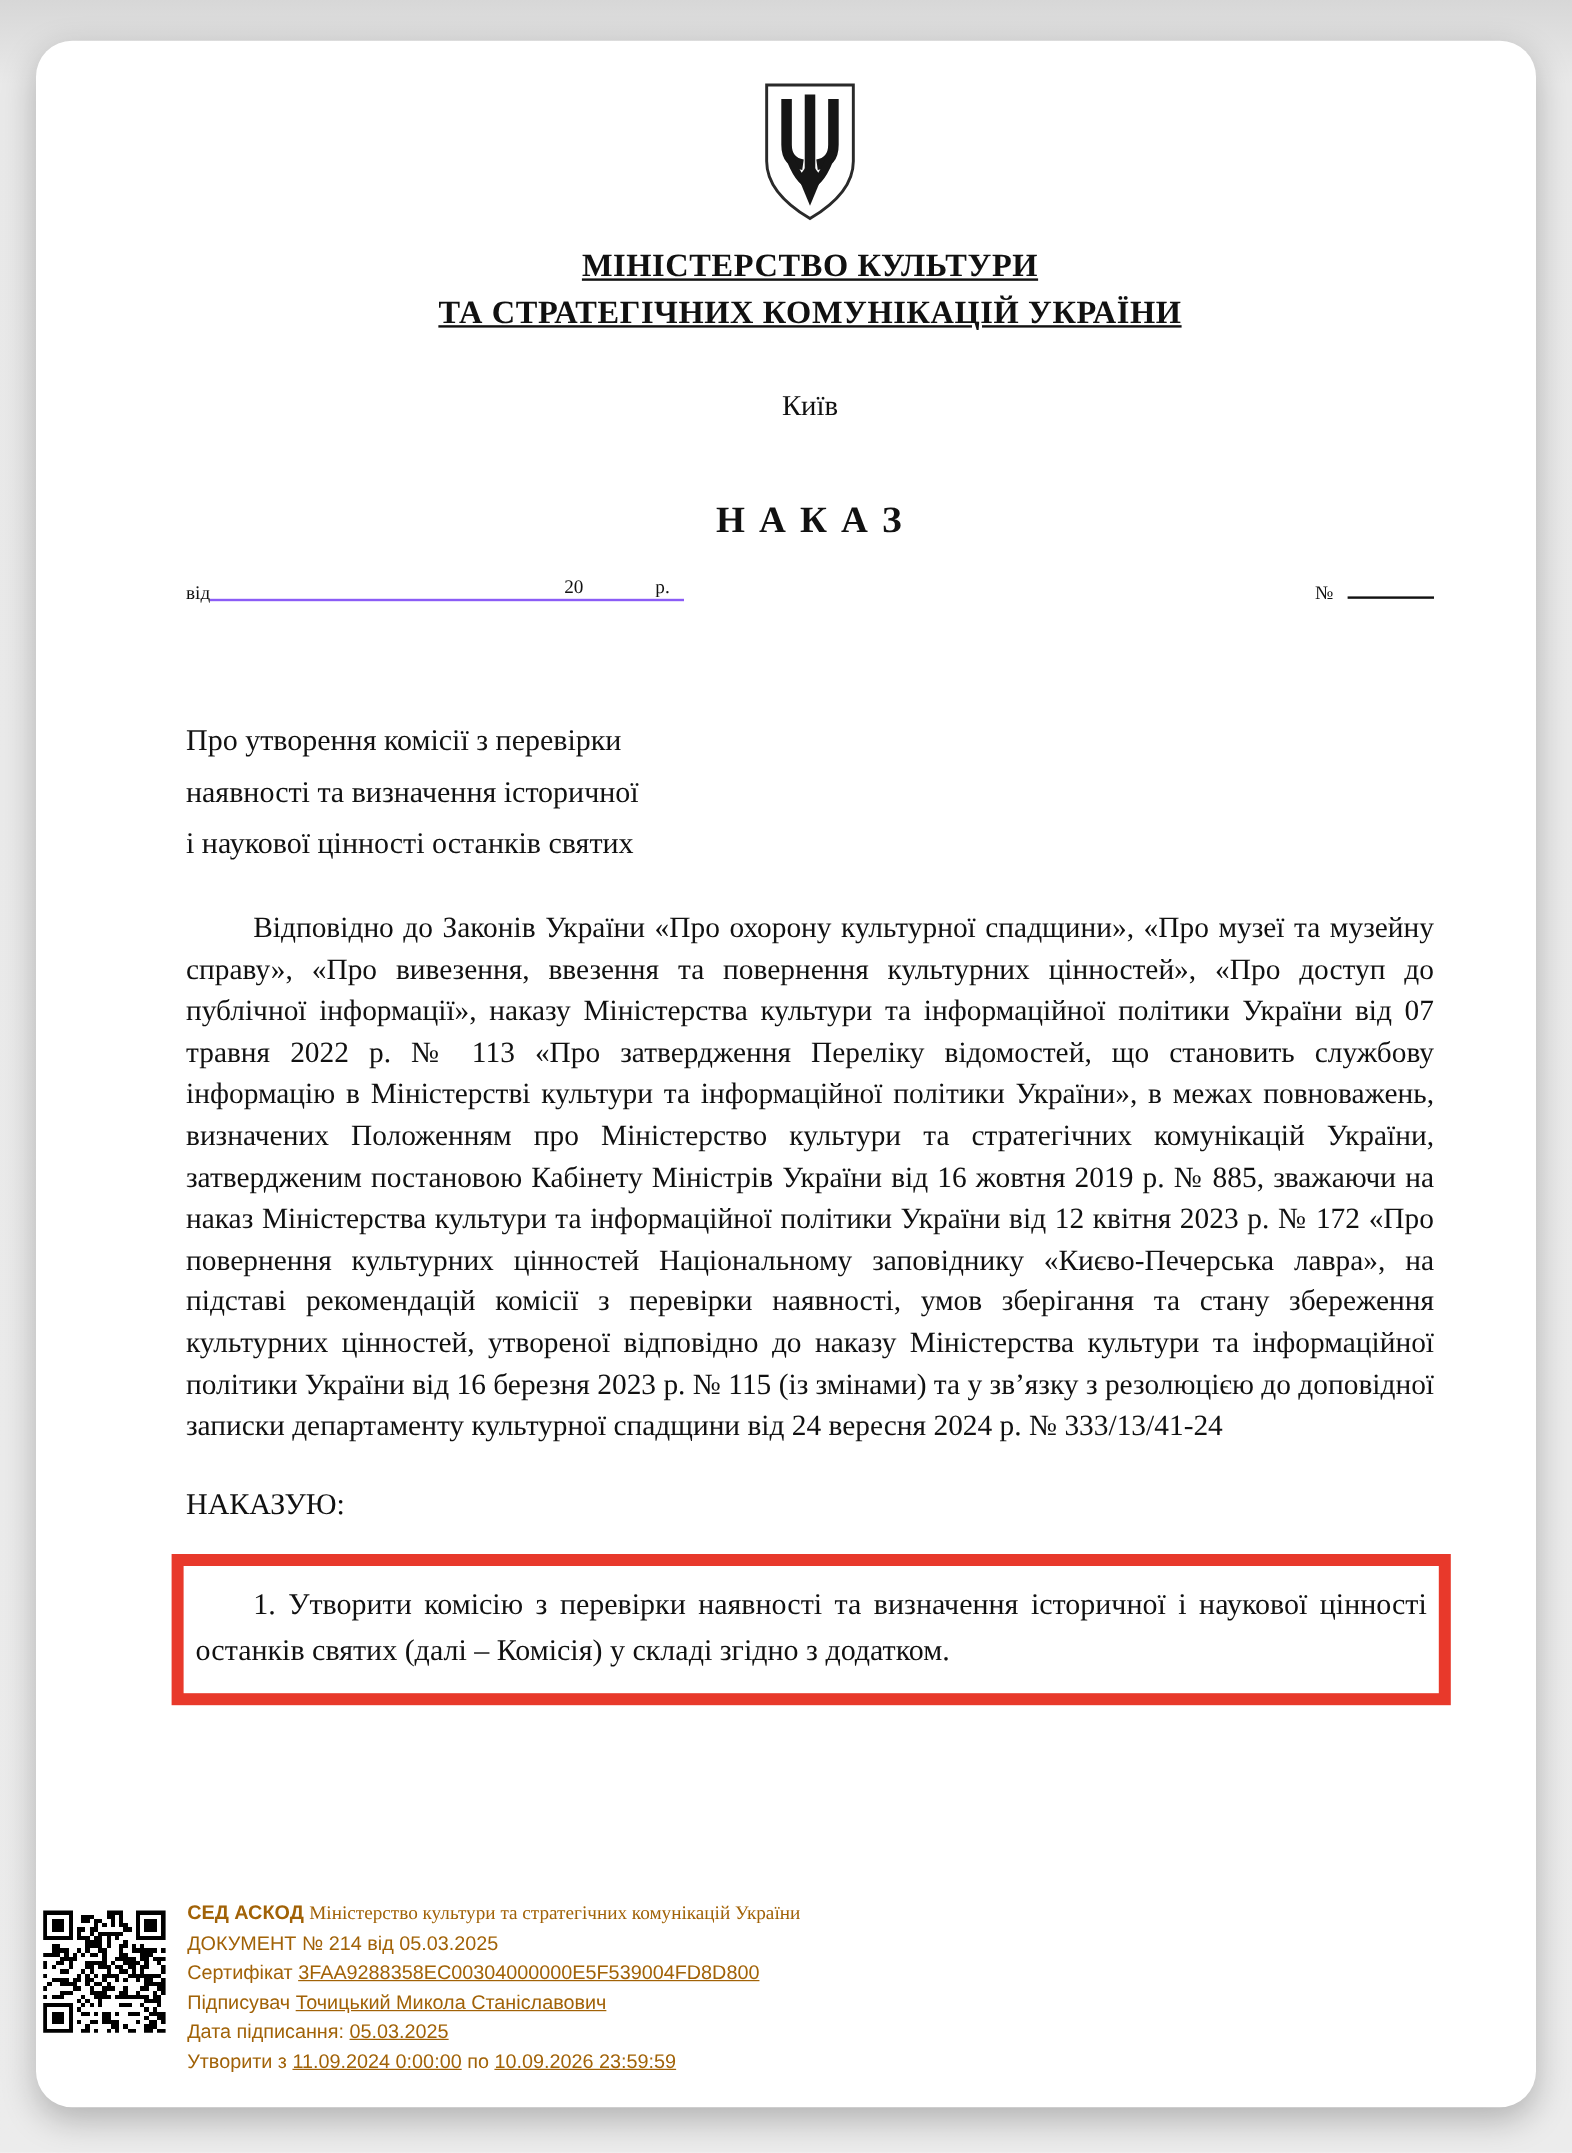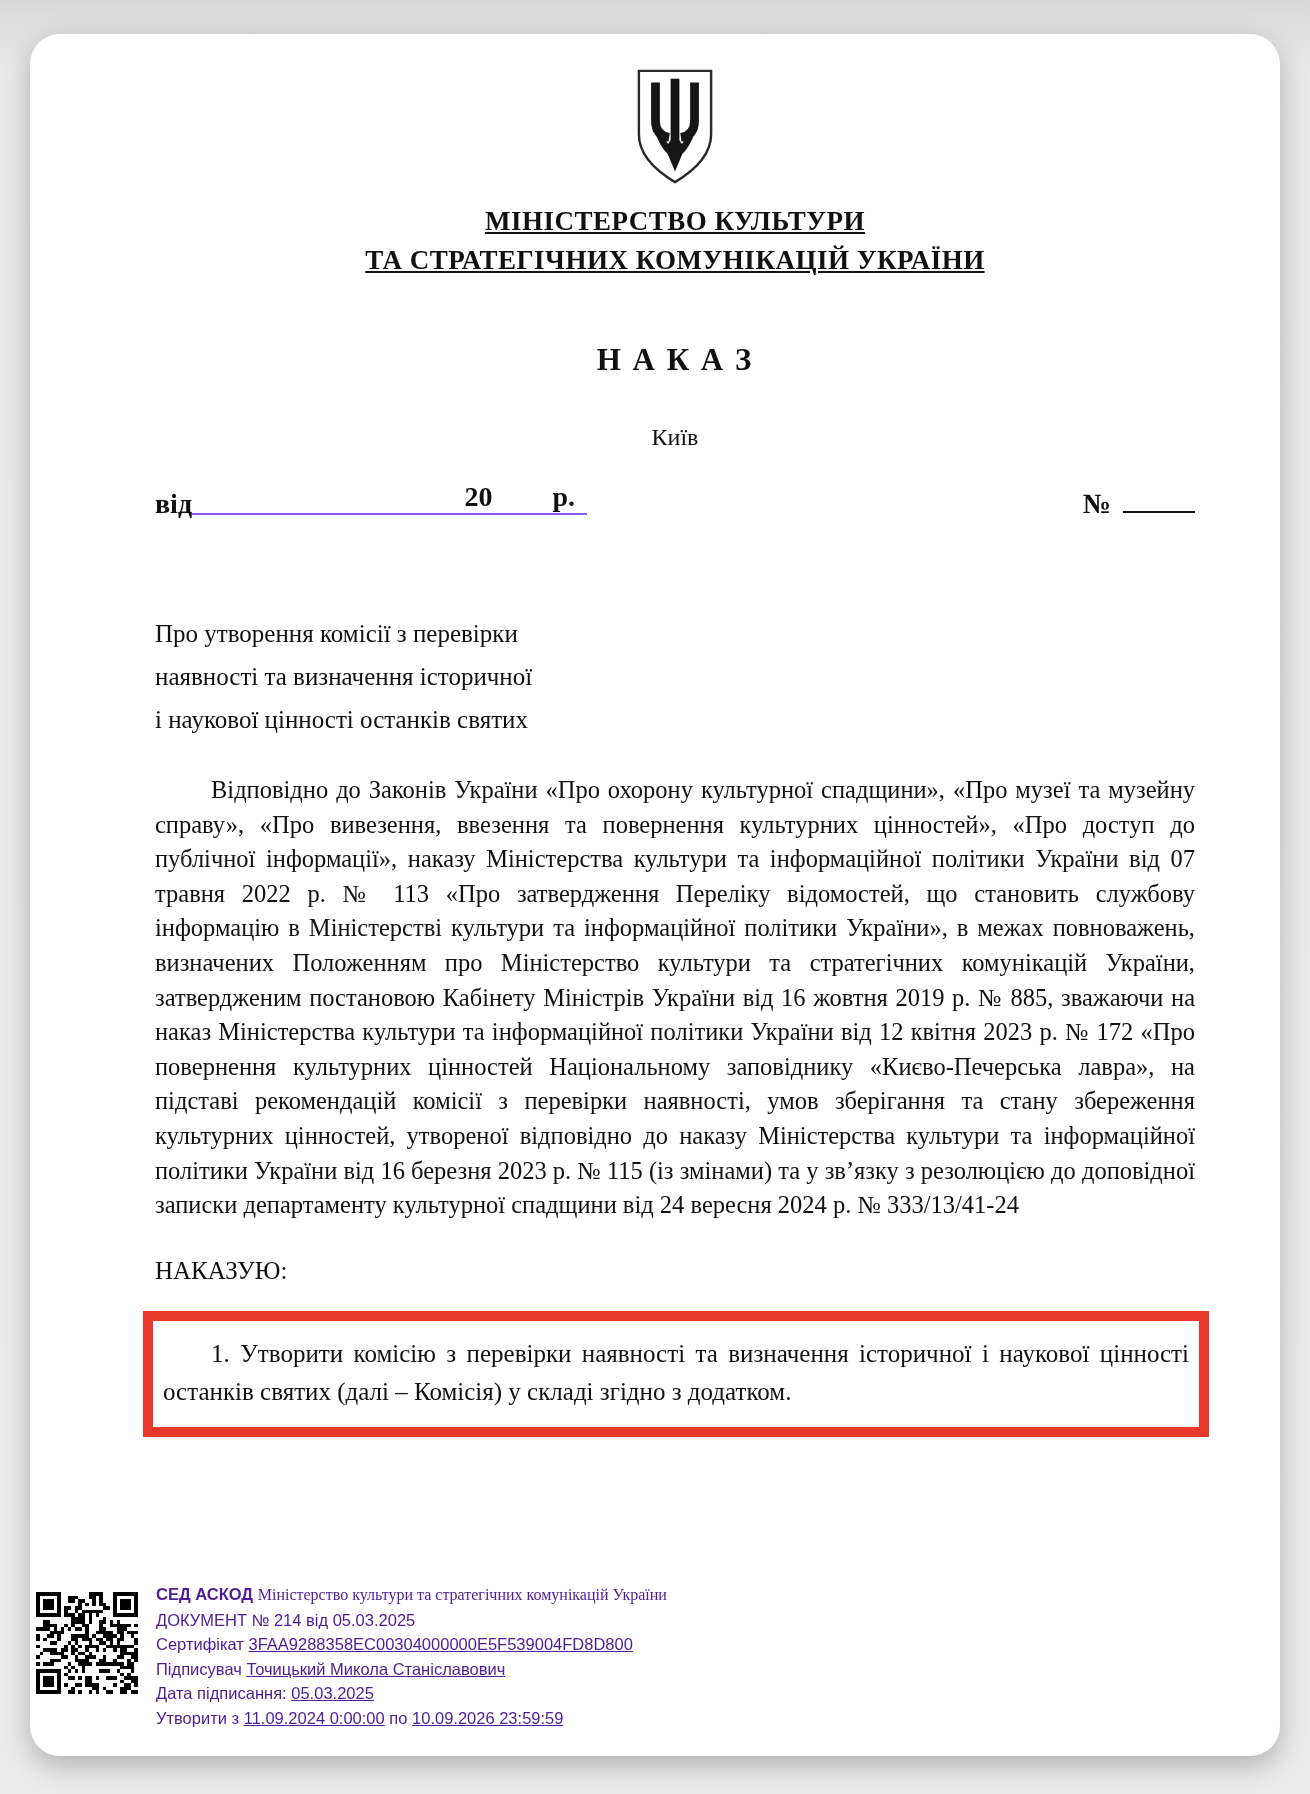--- a/index.html
+++ b/index.html
@@ -12,21 +12,21 @@
     position:absolute;left:30px;top:34px;width:1250px;height:1722px;
     background:#ffffff;border-radius:30px;
     box-shadow:0 10px 28px rgba(0,0,0,.25);
     box-sizing:border-box;padding:22px 85px 0 125px;
   }
   .center{text-align:center;}
   .coat{display:block;margin:10px auto 0 auto;}
   .ministry{font-weight:bold;font-size:27px;line-height:39px;letter-spacing:.5px;margin-top:14px;text-decoration:underline;}
   .doc-type{font-weight:bold;font-size:31px;letter-spacing:2px;margin-top:62px;}
   .city{font-size:24px;margin-top:46px;}
-  .date-row{display:flex;justify-content:space-between;align-items:flex-end;margin-top:30px;font-size:28px;font-weight:bold;}
+  .date-row{display:flex;justify-content:space-between;align-items:flex-end;margin-top:30px;font-size:16px;}
   .dateline{display:inline-flex;width:395px;border-bottom:2px solid #8b5cf6;align-items:flex-end;}
   .dateline i{display:inline-block;}
   .sp-a{flex:1 1 auto;}
   .sp-b{flex:0 0 60px;}
   .sp-c{flex:0 0 12px;}
   .num-blank{display:inline-block;width:72px;border-bottom:2px solid #111;height:1em;margin-left:12px;}
   .subject{margin-top:92px;font-size:25px;line-height:43px;}
   .body-par{
     margin-top:32px;font-size:24.5px;line-height:34.6px;
     text-align:justify;text-indent:56px;
@@ -37,21 +37,21 @@
     border:10px solid #e8392b;background:#fff;
     padding:14px 10px 16px 10px;box-sizing:border-box;
   }
   .order-item{font-size:25px;line-height:38px;text-align:justify;text-indent:48px;margin:0;}
   .footer{
     position:absolute;left:6px;bottom:26px;right:80px;
     display:flex;align-items:flex-start;gap:18px;
     font-family:"Liberation Sans","DejaVu Sans",sans-serif;
   }
   .qr{flex:0 0 102px;width:102px;height:102px;margin-top:10px;}
-  .sig{font-size:16.5px;line-height:24.5px;color:#4c1d95;}
+  .sig{font-size:16.5px;line-height:24.5px;color:#a16207;}
   .sig .b{font-weight:bold;}
   .sig .serif{font-family:"Liberation Serif","DejaVu Serif",serif;font-size:16px;}
   .u{text-decoration:underline;}
 </style>
 </head>
 <body>
 
 <div class="page">
 
   <svg class="coat" width="98" height="122" viewBox="0 0 100 125">
@@ -63,23 +63,23 @@
       <path d="M31,62 Q40,88 50,90 Q60,88 69,62" stroke-width="7"></path>
     </g>
     <path d="M50,70 L60,84 L50,108 L40,84 Z" fill="#161616"></path>
   </svg>
 
   <div class="center ministry">
     <div>МІНІСТЕРСТВО КУЛЬТУРИ</div>
     <div>ТА СТРАТЕГІЧНИХ КОМУНІКАЦІЙ УКРАЇНИ</div>
   </div>
 
+  <div class="center city">Київ</div>
+
   <div class="center doc-type">Н А К А З</div>
-
-  <div class="center city">Київ</div>
 
   <div class="date-row">
     <span>
       <span>від</span><span class="dateline">
           <i class="sp-a"></i>
           <span>20</span>
           <i class="sp-b"></i>
           <span>р.</span>
           <i class="sp-c"></i>
         </span>

